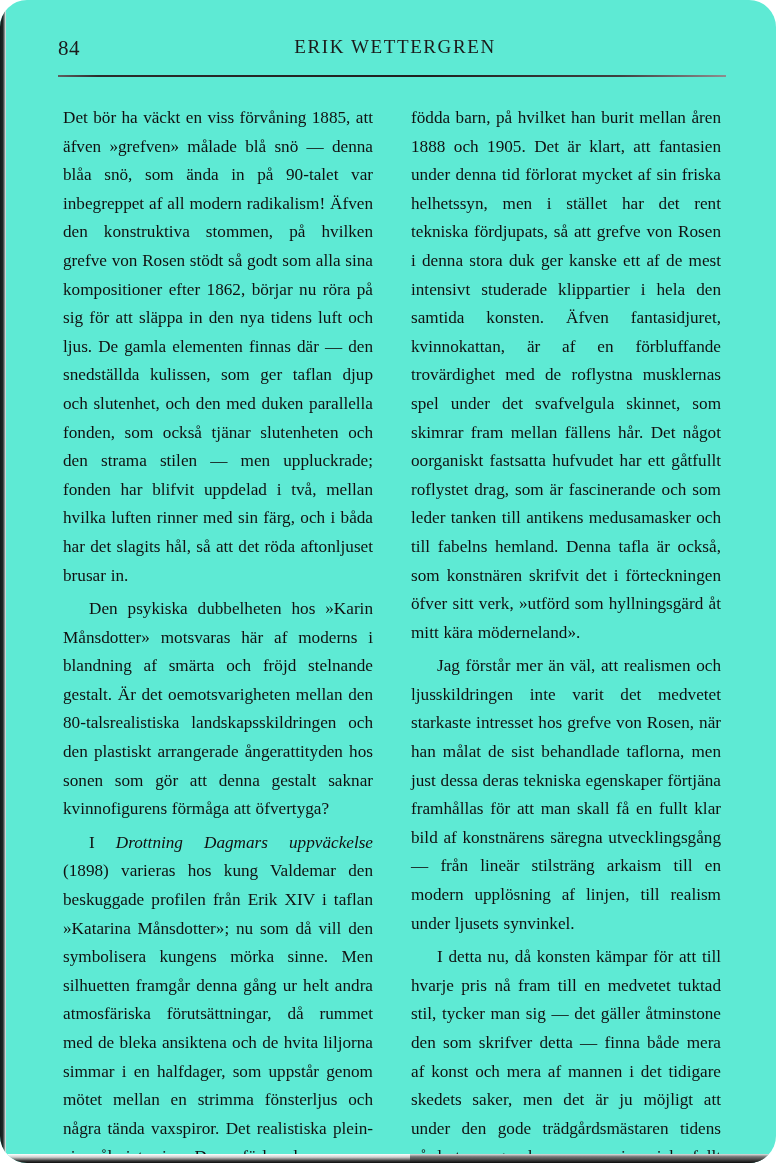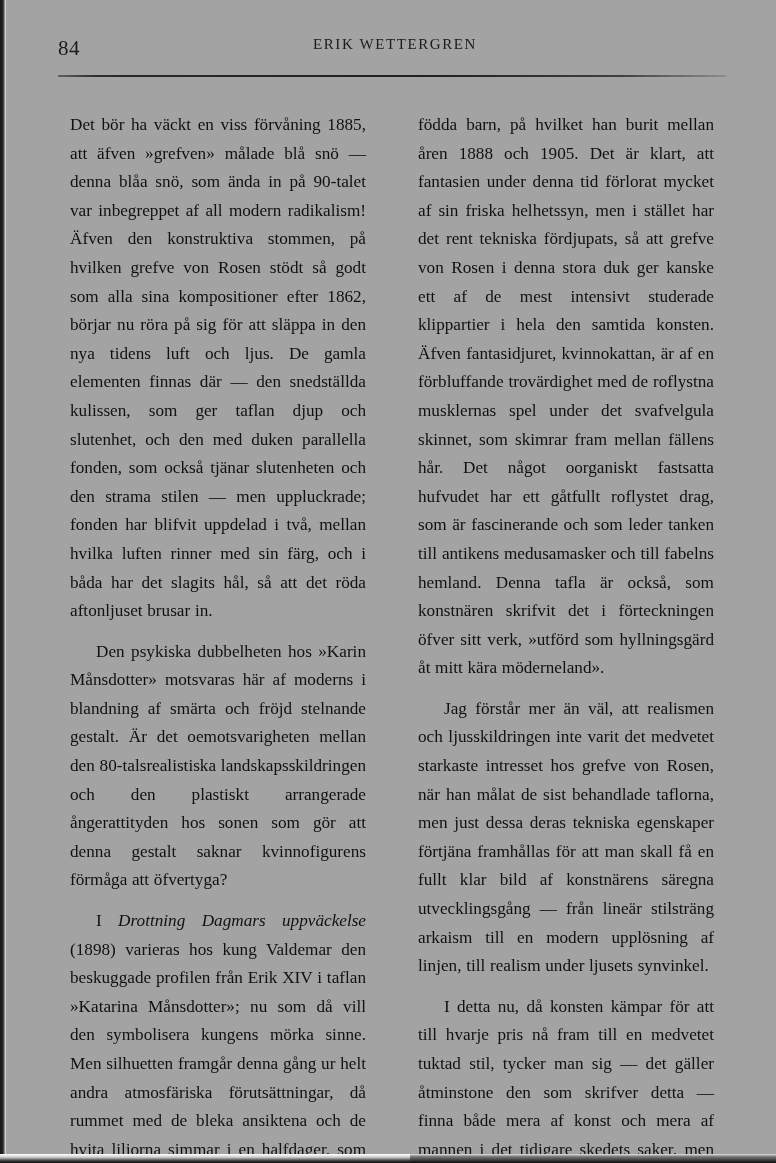--- a/index.html
+++ b/index.html
@@ -7,23 +7,24 @@
     padding: 0;
     background: #ffffff;
   }
   body {
     font-family: "Liberation Serif", "DejaVu Serif", serif;
   }
   .page {
     position: relative;
     width: 776px;
     height: 1163px;
-    background: #a3a3a3;
+    background: #5eead4;
     overflow: hidden;
     box-sizing: border-box;
+    border-radius: 27px;
   }
   
   .scan-edge-left {
     position: absolute;
     left: 0;
     top: 0;
     width: 6px;
     height: 1163px;
     background: linear-gradient(to right, #0a0a0a 0%, #171717 45%, #6b6b6b 70%, #ffffff 100%);
     opacity: .92;
@@ -61,42 +62,42 @@
   .folio {
     position: absolute;
     left: 0;
     top: 0;
     font-size: 21px;
     letter-spacing: .5px;
     color: #1b1b1b;
   }
   .head-title {
     text-align: center;
-    font-size: 15px;
+    font-size: 19px;
     letter-spacing: 1.6px;
     color: #1b1b1b;
     padding-left: 6px;
   }
   .head-rule {
     margin-top: 5px;
     height: 2px;
     background: linear-gradient(to right, #5f5f5f 0%, #2b2b2b 6%, #1f1f1f 55%, #3f3f3f 84%, #8d8d8d 100%);
   }
 
   
   .columns {
     margin-top: 22px;
     display: flex;
     gap: 28px;
   }
   .col {
     width: 320px;
   }
   .col p {
-    margin: 12px;
+    margin: 5px;
     font-size: 17.2px;
     line-height: 28.6px;
     text-align: justify;
     text-justify: inter-word;
     color: #111111;
     text-indent: 26px;
     word-spacing: .4px;
   }
   .col p.noindent {
     text-indent: 0;

